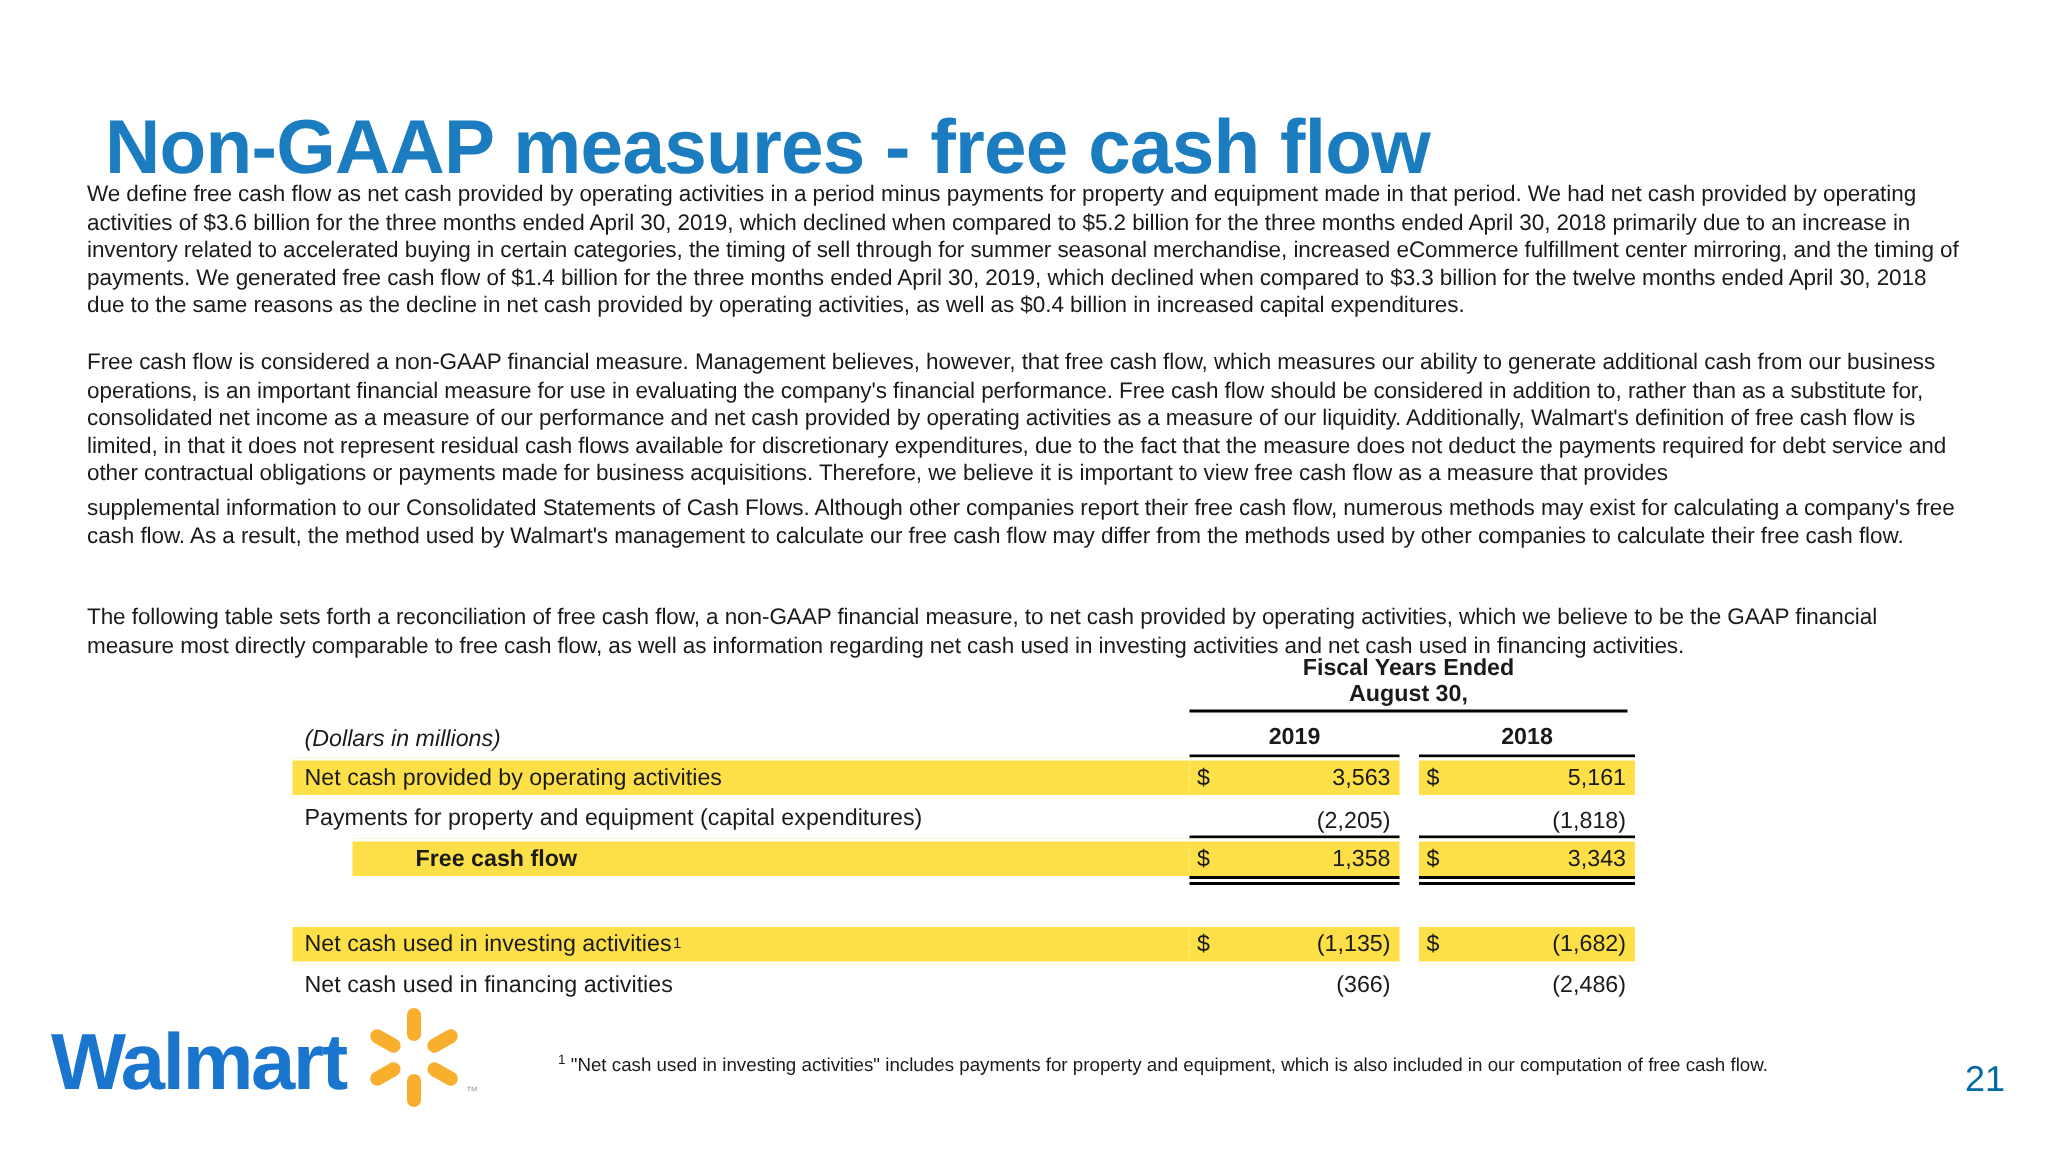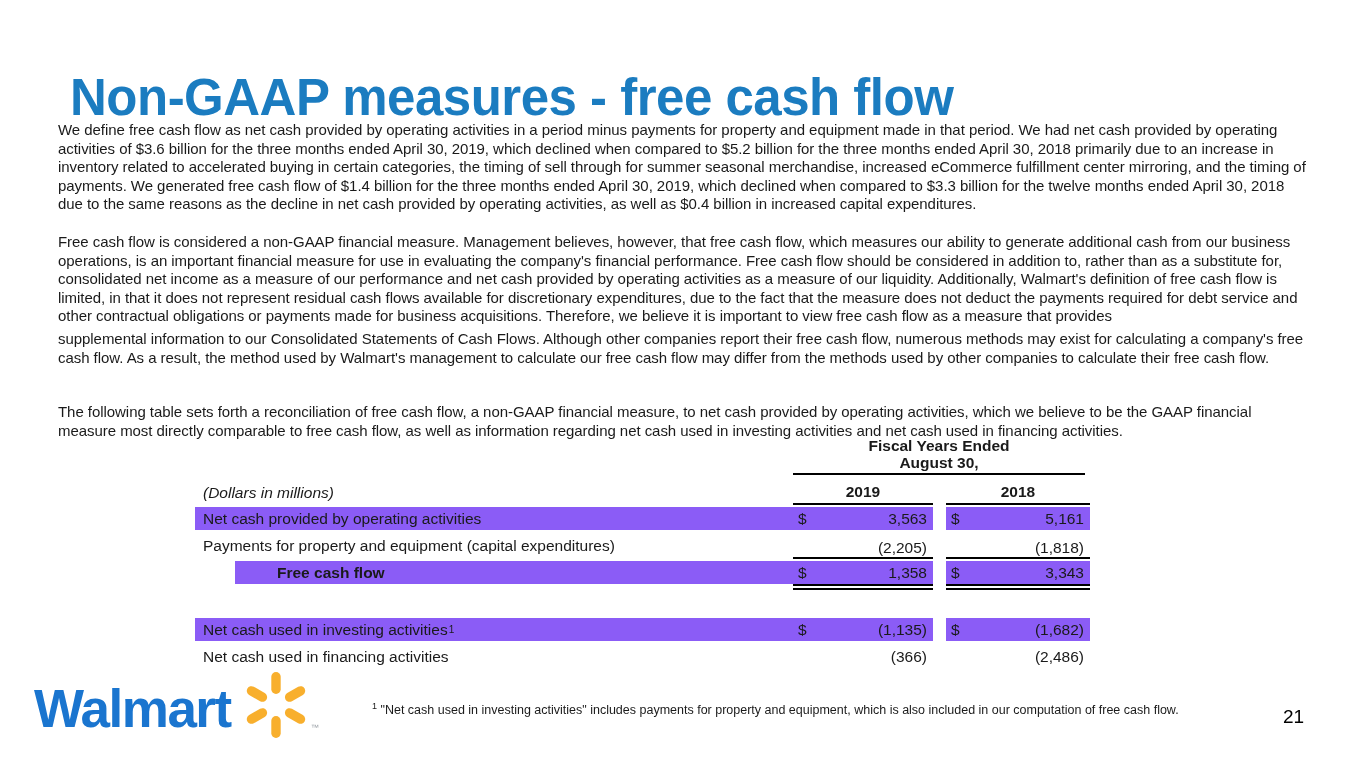--- a/index.html
+++ b/index.html
@@ -40,21 +40,21 @@
     padding-bottom:2px;border-bottom:2px solid #000;
   }
   .trow{height:27px;}
   .tlabel{display:flex;align-items:center;padding-left:8px;box-sizing:border-box;}
   .tlabel sup{font-size:10px;line-height:0;margin-left:1px;}
   .vcell{
     display:flex;justify-content:space-between;align-items:center;
     padding:0 6px 0 5px;box-sizing:border-box;
   }
   .hl .tlabel,.hl .vcell{
-    background:#8b5cf6;
+    background:#fde047;
     border-top:2px solid #fff;border-bottom:2px solid #fff;
   }
   .rule-bottom .vcell{border-bottom:2px solid #000;align-items:flex-end;}
   .dbl-bottom .vcell{border-bottom:2px solid #000;position:relative;}
   .dbl-bottom .vcell::after{
     content:"";position:absolute;left:0;right:0;bottom:-6px;height:2px;background:#000;
   }
   .bold-label .tlabel{font-weight:bold;padding-left:42px;margin-left:40px;}
   .spacer{height:30px;}
 
@@ -65,22 +65,22 @@
   }
   .footnote sup{font-size:9px;}
   .walmart-logo{position:absolute;left:34px;top:674px;display:flex;align-items:center;}
   .wordmark{
     font-size:53px;font-weight:bold;color:#1a75cf;
     letter-spacing:-1.5px;line-height:1;
   }
   .spark{margin-left:8px;margin-top:-6px;}
   .tm{font-size:8px;color:#9aa0a6;align-self:flex-end;margin:0 0 10px -2px;}
   .page-number{
-    position:absolute;left:1283px;top:706px;
-    font-size:19px;color:#000000;
+    position:absolute;left:1310px;top:706px;
+    font-size:24px;color:#0369a1;
   }
 </style>
 </head>
 <body>
 
 <div class="slide">
 
   <h1 class="title">Non-GAAP measures - free cash flow</h1>
 
   <p class="bodytext p1">We define free cash flow as net cash provided by operating activities in a period minus payments for property and equipment made in that period. We had net cash provided by operating activities of $3.6 billion for the three months ended April 30, 2019, which declined when compared to $5.2 billion for the three months ended April 30, 2018 primarily due to an increase in inventory related to accelerated buying in certain categories, the timing of sell through for summer seasonal merchandise, increased eCommerce fulfillment center mirroring, and the timing of payments.  We generated free cash flow of $1.4 billion for the three months ended April 30, 2019, which declined when compared to $3.3 billion for the twelve months ended April 30, 2018 due to the same reasons as the decline in net cash provided by operating activities, as well as $0.4 billion in increased capital expenditures.</p>

